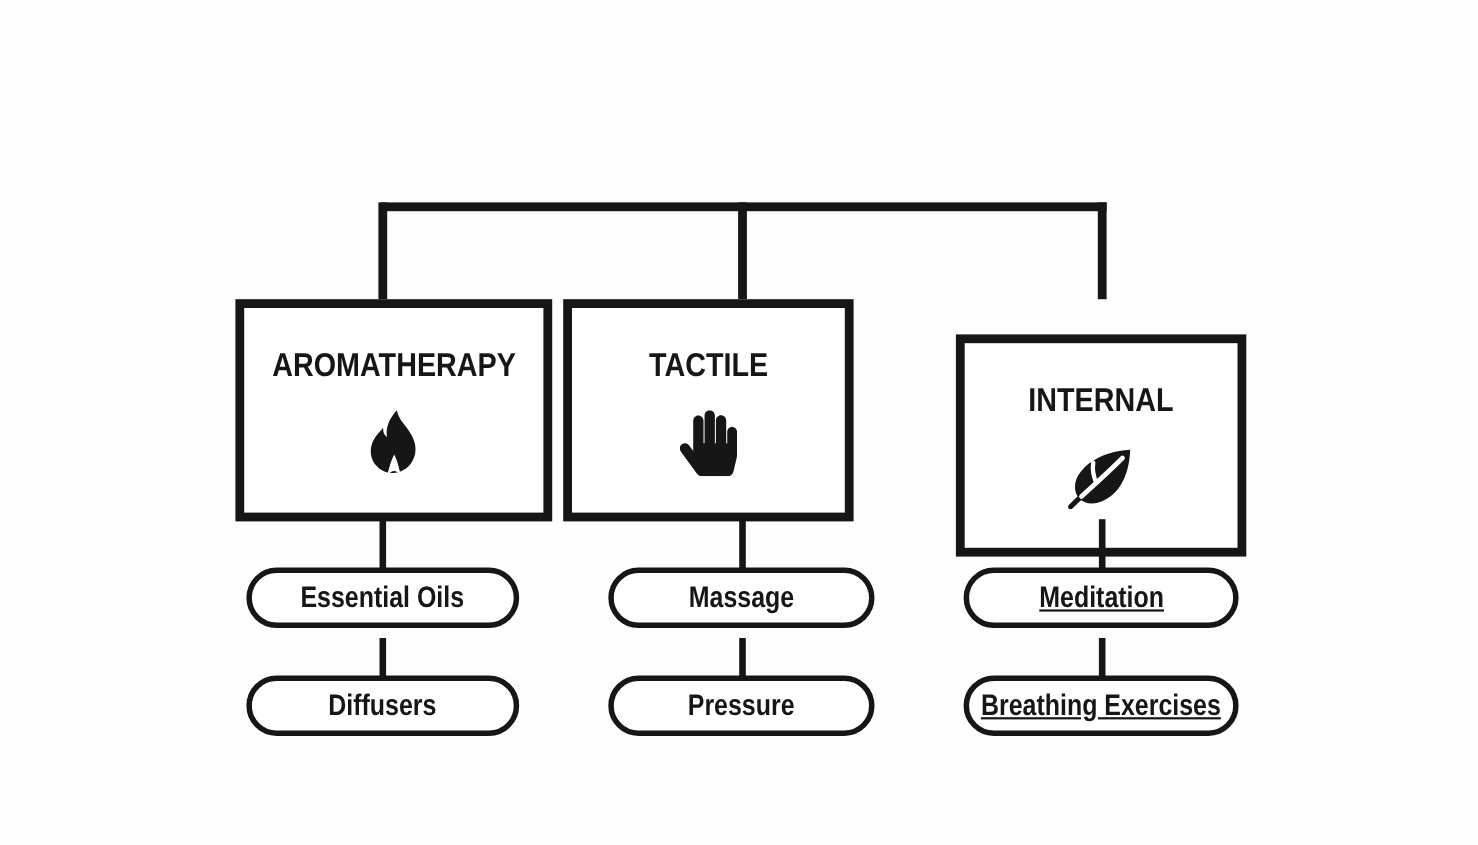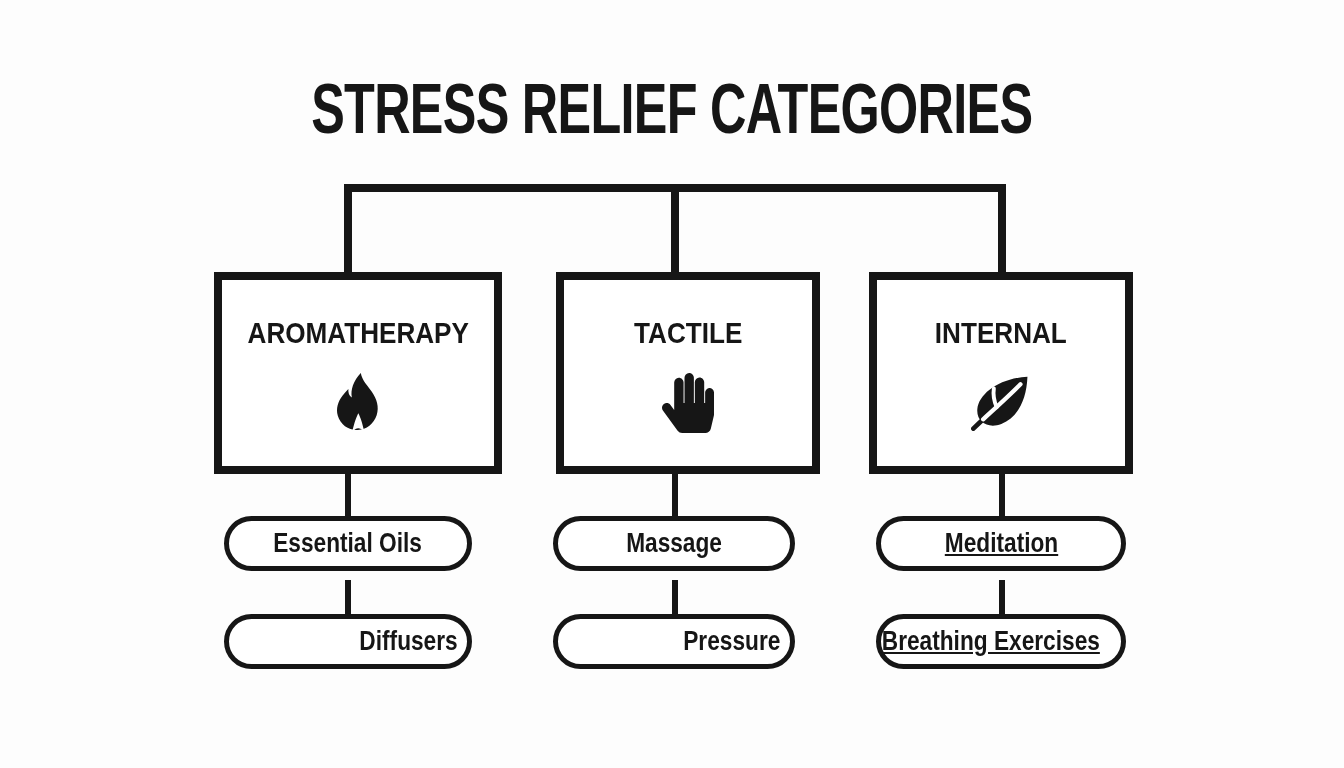--- a/index.html
+++ b/index.html
@@ -25,56 +25,53 @@
   .tree-h{left:346px;top:184px;width:660px;height:8px;}
   .tree-v{width:8px;top:184px;height:88px;}
   .v1{left:344px;} .v2{left:671px;} .v3{left:998px;}
   
   .box{
     position:absolute;top:272px;height:202px;box-sizing:border-box;
     border:8px solid var(--ink);background:var(--fill);
     display:flex;flex-direction:column;align-items:center;
   }
   .box1{left:214px;width:288px;}
-  .box2{left:556px;width:264px;align-items:center;}
-  .box3{left:869px;width:264px;}
+  .box2{left:512px;width:264px;align-items:center;}
+  .box3{left:869px;width:264px;margin-top:32px;}
   .box-label{
     margin-top:38px;font-size:30px;font-weight:700;line-height:1;
     white-space:nowrap;transform:scaleX(0.87);transform-origin:center;
   }
   .box-icon{flex:1;display:flex;align-items:center;justify-content:center;width:100%;padding-bottom:8px;}
   .box-icon svg{display:block;}
   
   .drop{position:absolute;width:6px;background:var(--ink);}
   .dc1{left:345px;} .dc2{left:672px;} .dc3{left:999px;}
   .drop-a{top:472px;height:60px;}
   .drop-b{top:580px;height:38px;}
   
   .pill{
     position:absolute;height:55px;box-sizing:border-box;
     border:5px solid var(--ink);border-radius:30px;background:var(--fill);
     display:flex;align-items:center;justify-content:center;
   }
-  .row1{top:516px;} .row2{top:614px;justify-content:flex-end;}
+  .row1{top:516px;} .row2{top:614px;}
   .pc1{left:224px;width:248px;}
   .pc2{left:553px;width:242px;}
   .pc3{left:876px;width:250px;text-decoration:underline;}
   .pill-label{
     font-size:27px;font-weight:700;line-height:1;white-space:nowrap;
     transform:scaleX(0.84);transform-origin:center;
   }
 </style>
 </head>
 <body>
 
 <div class="canvas">
 
-  <div class="title-wrap">
-    <h1 class="title">STRESS RELIEF CATEGORIES</h1>
-  </div>
 
   <div class="line tree-h"></div>
   <div class="line tree-v v1"></div>
   <div class="line tree-v v2"></div>
   <div class="line tree-v v3"></div>
 
   <section>
     <div class="box box1">
       <div class="box-label">AROMATHERAPY</div>
       <div class="box-icon">

